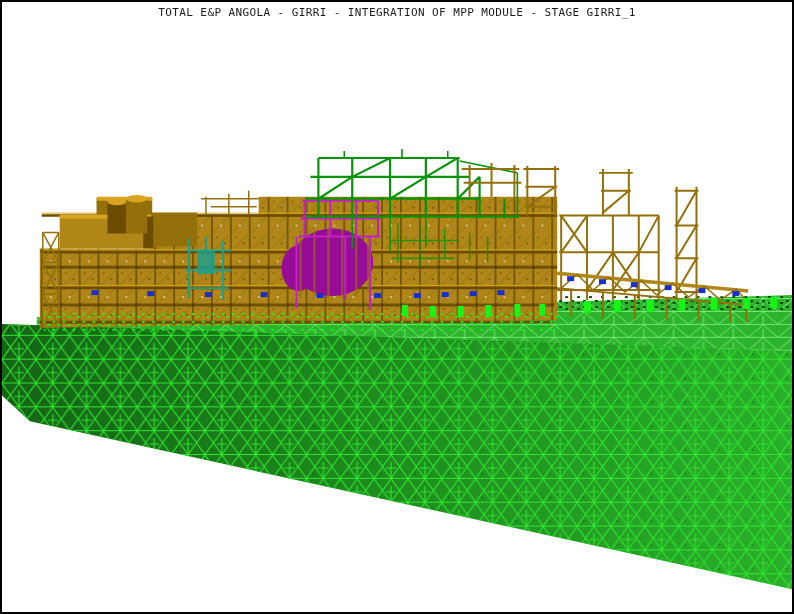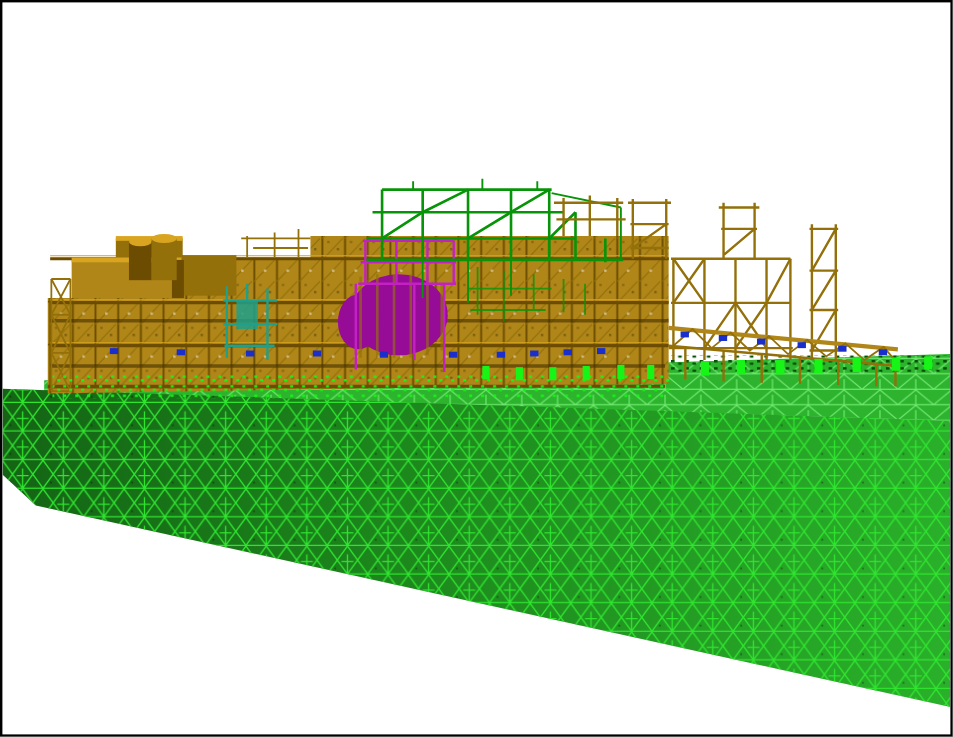--- a/index.html
+++ b/index.html
@@ -42,20 +42,21 @@
   .s-teal{stroke:var(--equip_teal,#1fa08a);fill:none}
   .f-teal{fill:var(--equip_teal,#1fa08a)}
   .f-blue{fill:var(--node_blue,#1a2ecc)}
   .f-speck{fill:var(--speck_green,#16f516)}
   .f-dspeck{fill:var(--dark_speck,#064f06)}
 </style>
 </head>
 <body>
 
 <div class="frame">
+  <div class="title">TOTAL E&amp;P ANGOLA - GIRRI - INTEGRATION OF MPP MODULE - STAGE GIRRI_1</div>
 
   <svg class="viewport" width="790" height="610" viewBox="0 0 794 614" preserveAspectRatio="none">
     <defs>
       <linearGradient id="gHull" x1="0" y1="0" x2="1" y2="0">
         <stop offset="0" class="st-hd"></stop>
         <stop offset="0.45" class="st-hm"></stop>
         <stop offset="1" class="st-hl"></stop>
       </linearGradient>
 
       <pattern id="pMesh" width="34" height="24" patternUnits="userSpaceOnUse">

